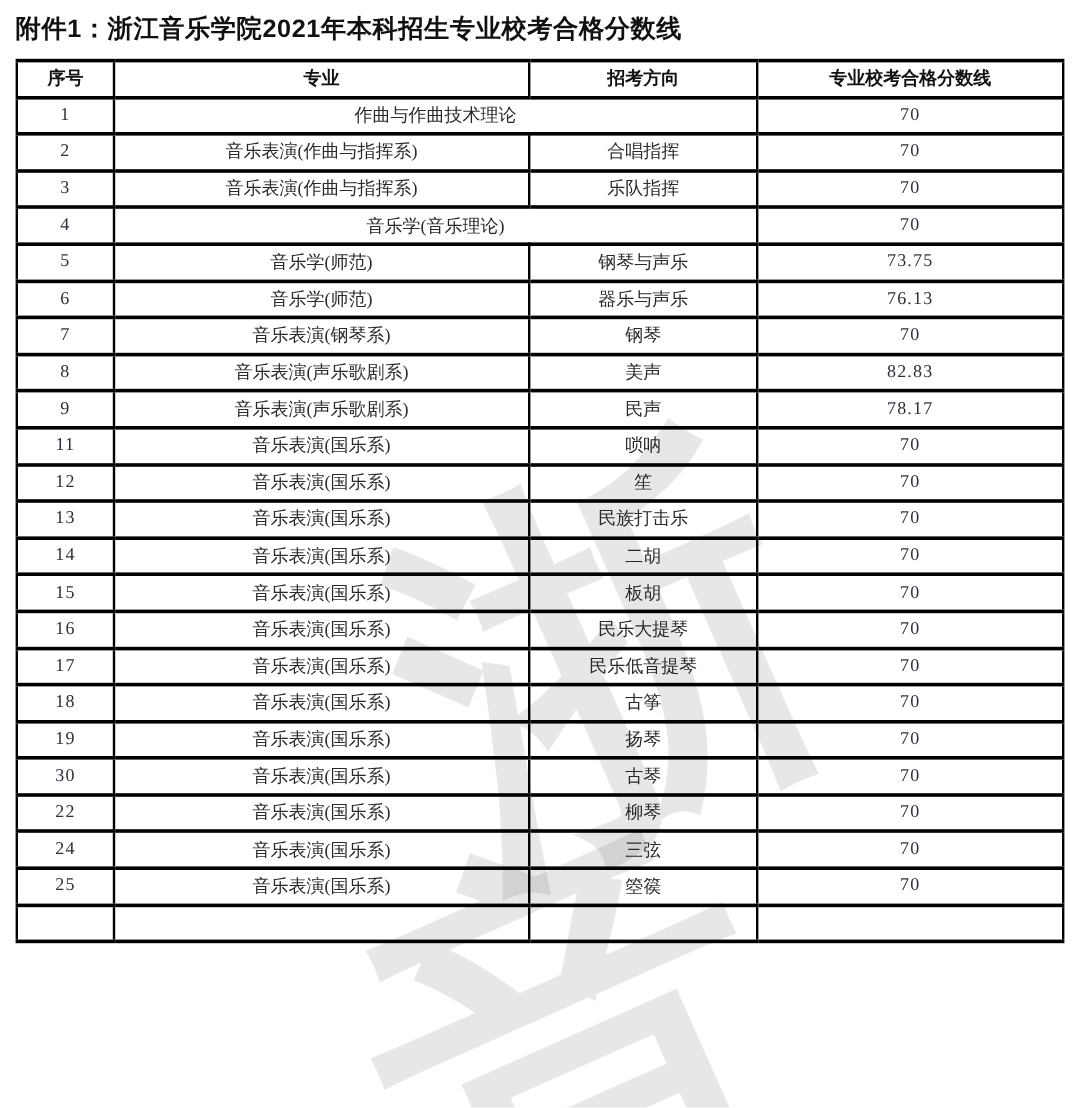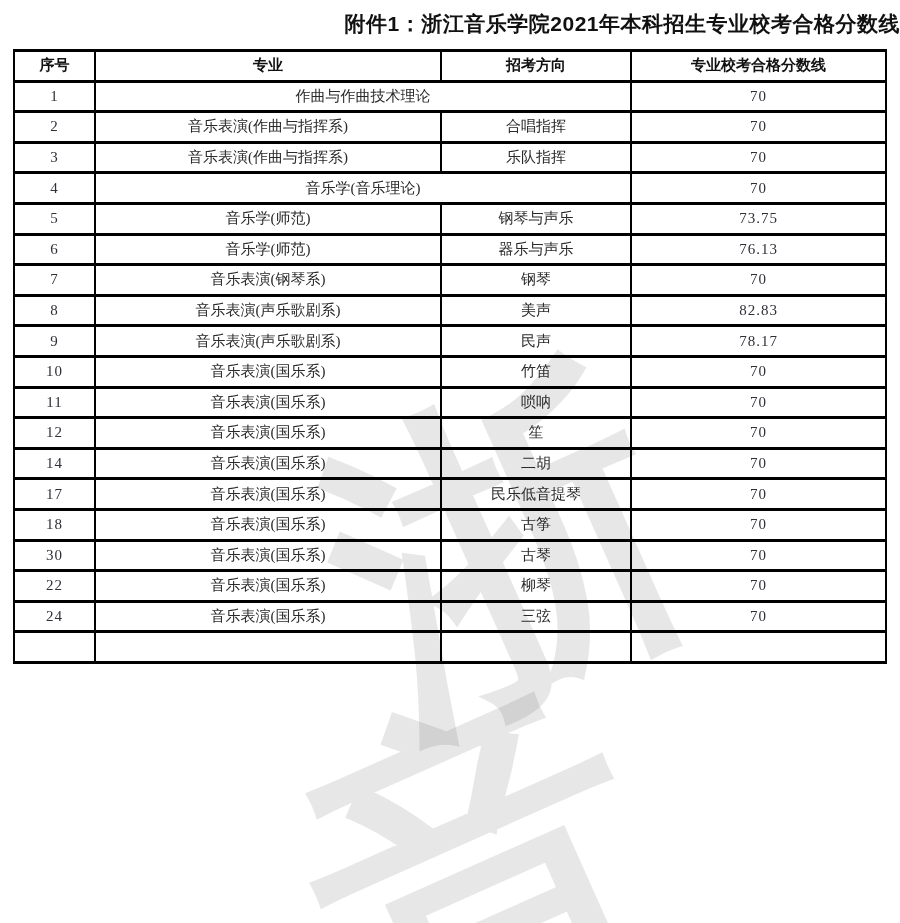--- a/index.html
+++ b/index.html
@@ -38,21 +38,20 @@
   .doc-title {
     position: relative;
     z-index: 1;
     margin: 10px 0 0 13px;
     font-family: "Liberation Sans", "DejaVu Sans", sans-serif;
     font-size: 21px;
     font-weight: bold;
     color: #111111;
     letter-spacing: 0.5px;
     white-space: nowrap;
-    text-align: right;
   }
   table.score-table {
     position: relative;
     z-index: 1;
     margin: 11px 0 0 13px;
     border-collapse: collapse;
     table-layout: fixed;
     width: 872px;
     background: transparent;
   }
@@ -160,71 +159,95 @@
           <td class="cell-direction">美声</td>
           <td class="cell-score">82.83</td>
         </tr>
         <tr>
           <td class="cell-no">9</td>
           <td class="cell-major">音乐表演(声乐歌剧系)</td>
           <td class="cell-direction">民声</td>
           <td class="cell-score">78.17</td>
         </tr>
         <tr>
-          <td class="cell-no">10</td>
-          <td class="cell-major">音乐表演(国乐系)</td>
-          <td class="cell-direction">竹笛</td>
-          <td class="cell-score">70</td>
-        </tr>
-        <tr>
           <td class="cell-no">11</td>
           <td class="cell-major">音乐表演(国乐系)</td>
           <td class="cell-direction">唢呐</td>
           <td class="cell-score">70</td>
         </tr>
         <tr>
           <td class="cell-no">12</td>
           <td class="cell-major">音乐表演(国乐系)</td>
           <td class="cell-direction">笙</td>
           <td class="cell-score">70</td>
         </tr>
         <tr>
+          <td class="cell-no">13</td>
+          <td class="cell-major">音乐表演(国乐系)</td>
+          <td class="cell-direction">民族打击乐</td>
+          <td class="cell-score">70</td>
+        </tr>
+        <tr>
           <td class="cell-no">14</td>
           <td class="cell-major">音乐表演(国乐系)</td>
           <td class="cell-direction">二胡</td>
           <td class="cell-score">70</td>
         </tr>
         <tr>
+          <td class="cell-no">15</td>
+          <td class="cell-major">音乐表演(国乐系)</td>
+          <td class="cell-direction">板胡</td>
+          <td class="cell-score">70</td>
+        </tr>
+        <tr>
+          <td class="cell-no">16</td>
+          <td class="cell-major">音乐表演(国乐系)</td>
+          <td class="cell-direction">民乐大提琴</td>
+          <td class="cell-score">70</td>
+        </tr>
+        <tr>
           <td class="cell-no">17</td>
           <td class="cell-major">音乐表演(国乐系)</td>
           <td class="cell-direction">民乐低音提琴</td>
           <td class="cell-score">70</td>
         </tr>
         <tr>
           <td class="cell-no">18</td>
           <td class="cell-major">音乐表演(国乐系)</td>
           <td class="cell-direction">古筝</td>
           <td class="cell-score">70</td>
         </tr>
         <tr>
+          <td class="cell-no">19</td>
+          <td class="cell-major">音乐表演(国乐系)</td>
+          <td class="cell-direction">扬琴</td>
+          <td class="cell-score">70</td>
+        </tr>
+        <tr>
           <td class="cell-no">30</td>
           <td class="cell-major">音乐表演(国乐系)</td>
           <td class="cell-direction">古琴</td>
           <td class="cell-score">70</td>
         </tr>
         <tr>
           <td class="cell-no">22</td>
           <td class="cell-major">音乐表演(国乐系)</td>
           <td class="cell-direction">柳琴</td>
           <td class="cell-score">70</td>
         </tr>
         <tr>
           <td class="cell-no">24</td>
           <td class="cell-major">音乐表演(国乐系)</td>
           <td class="cell-direction">三弦</td>
+          <td class="cell-score">70</td>
+        </tr>
+        <tr>
+          <td class="cell-no">25</td>
+          <td class="cell-major">音乐表演(国乐系)</td>
+          <td class="cell-direction">箜篌</td>
           <td class="cell-score">70</td>
         </tr>
         <tr>
           <td class="cell-no"></td>
           <td class="cell-major"></td>
           <td class="cell-direction"></td>
           <td class="cell-score"></td>
         </tr>
       </tbody>
   </table>

